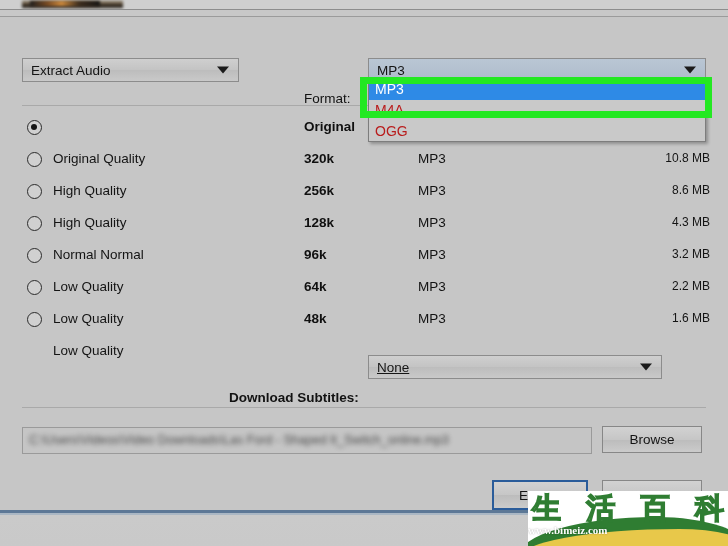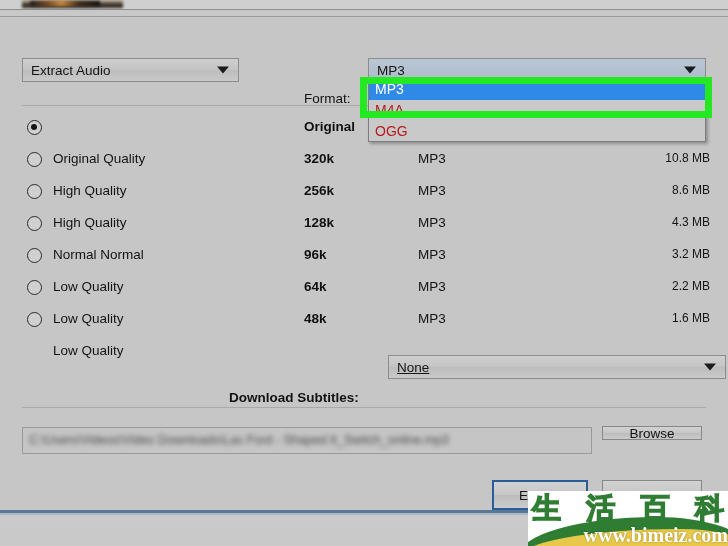--- a/index.html
+++ b/index.html
@@ -208,21 +208,21 @@
   .q-size {
     position: absolute;
     left: 520px; top: 6px;
     width: 168px;
     text-align: right;
     font-size: 12px;
     color: #141414;
   }
 
   
-  #combo-subs { left: 388px; top: 338px; width: 338px; height: 24px; text-decoration: underline; }
+  #combo-subs { left: 368px; top: 338px; width: 294px; height: 24px; text-decoration: underline; }
 
   
   .path-field {
     position: absolute;
     left: 22px; top: 410px;
     width: 570px; height: 27px;
     box-sizing: border-box;
     border: 1px solid #9a9a9a;
     background: #c5c5c5;
     overflow: hidden;
@@ -240,21 +240,21 @@
     position: absolute;
     box-sizing: border-box;
     border: 1px solid #878787;
     background: linear-gradient(180deg,#d2d2d2 0%,#c6c6c6 50%,#bcbcbc 51%,#cbcbcb 100%);
     font-size: 13.5px;
     color: #141414;
     display: flex;
     align-items: center;
     justify-content: center;
   }
-  #btn-browse { left: 602px; top: 409px; width: 100px; height: 14px; }
+  #btn-browse { left: 602px; top: 409px; width: 100px; height: 27px; }
   #btn-extract {
     left: 492px; top: 463px; width: 96px; height: 30px;
     border: 2px solid #2a5c9a;
   }
   #btn-cancel { left: 602px; top: 463px; width: 100px; height: 30px; }
 
   
   .watermark {
     position: absolute;
     left: 528px; top: 491px;
@@ -293,23 +293,23 @@
     font-weight: bold;
     color: transparent;
     -webkit-text-stroke: 1.4px #2f7d32;
     letter-spacing: 0;
     line-height: 34px;
   }
   .wm-url {
     position: absolute;
     left: 0; top: 33px;
     width: 200px;
-    text-align: right;
+    text-align: left;
     font-family: "Liberation Serif", serif;
-    font-size: 20px;
+    font-size: 11px;
     font-weight: bold;
     color: #ffffff;
     text-shadow: 0 0 2px rgba(0,0,0,.35);
   }
 </style>
 </head>
 <body>
 
 <div id="screen">
 

